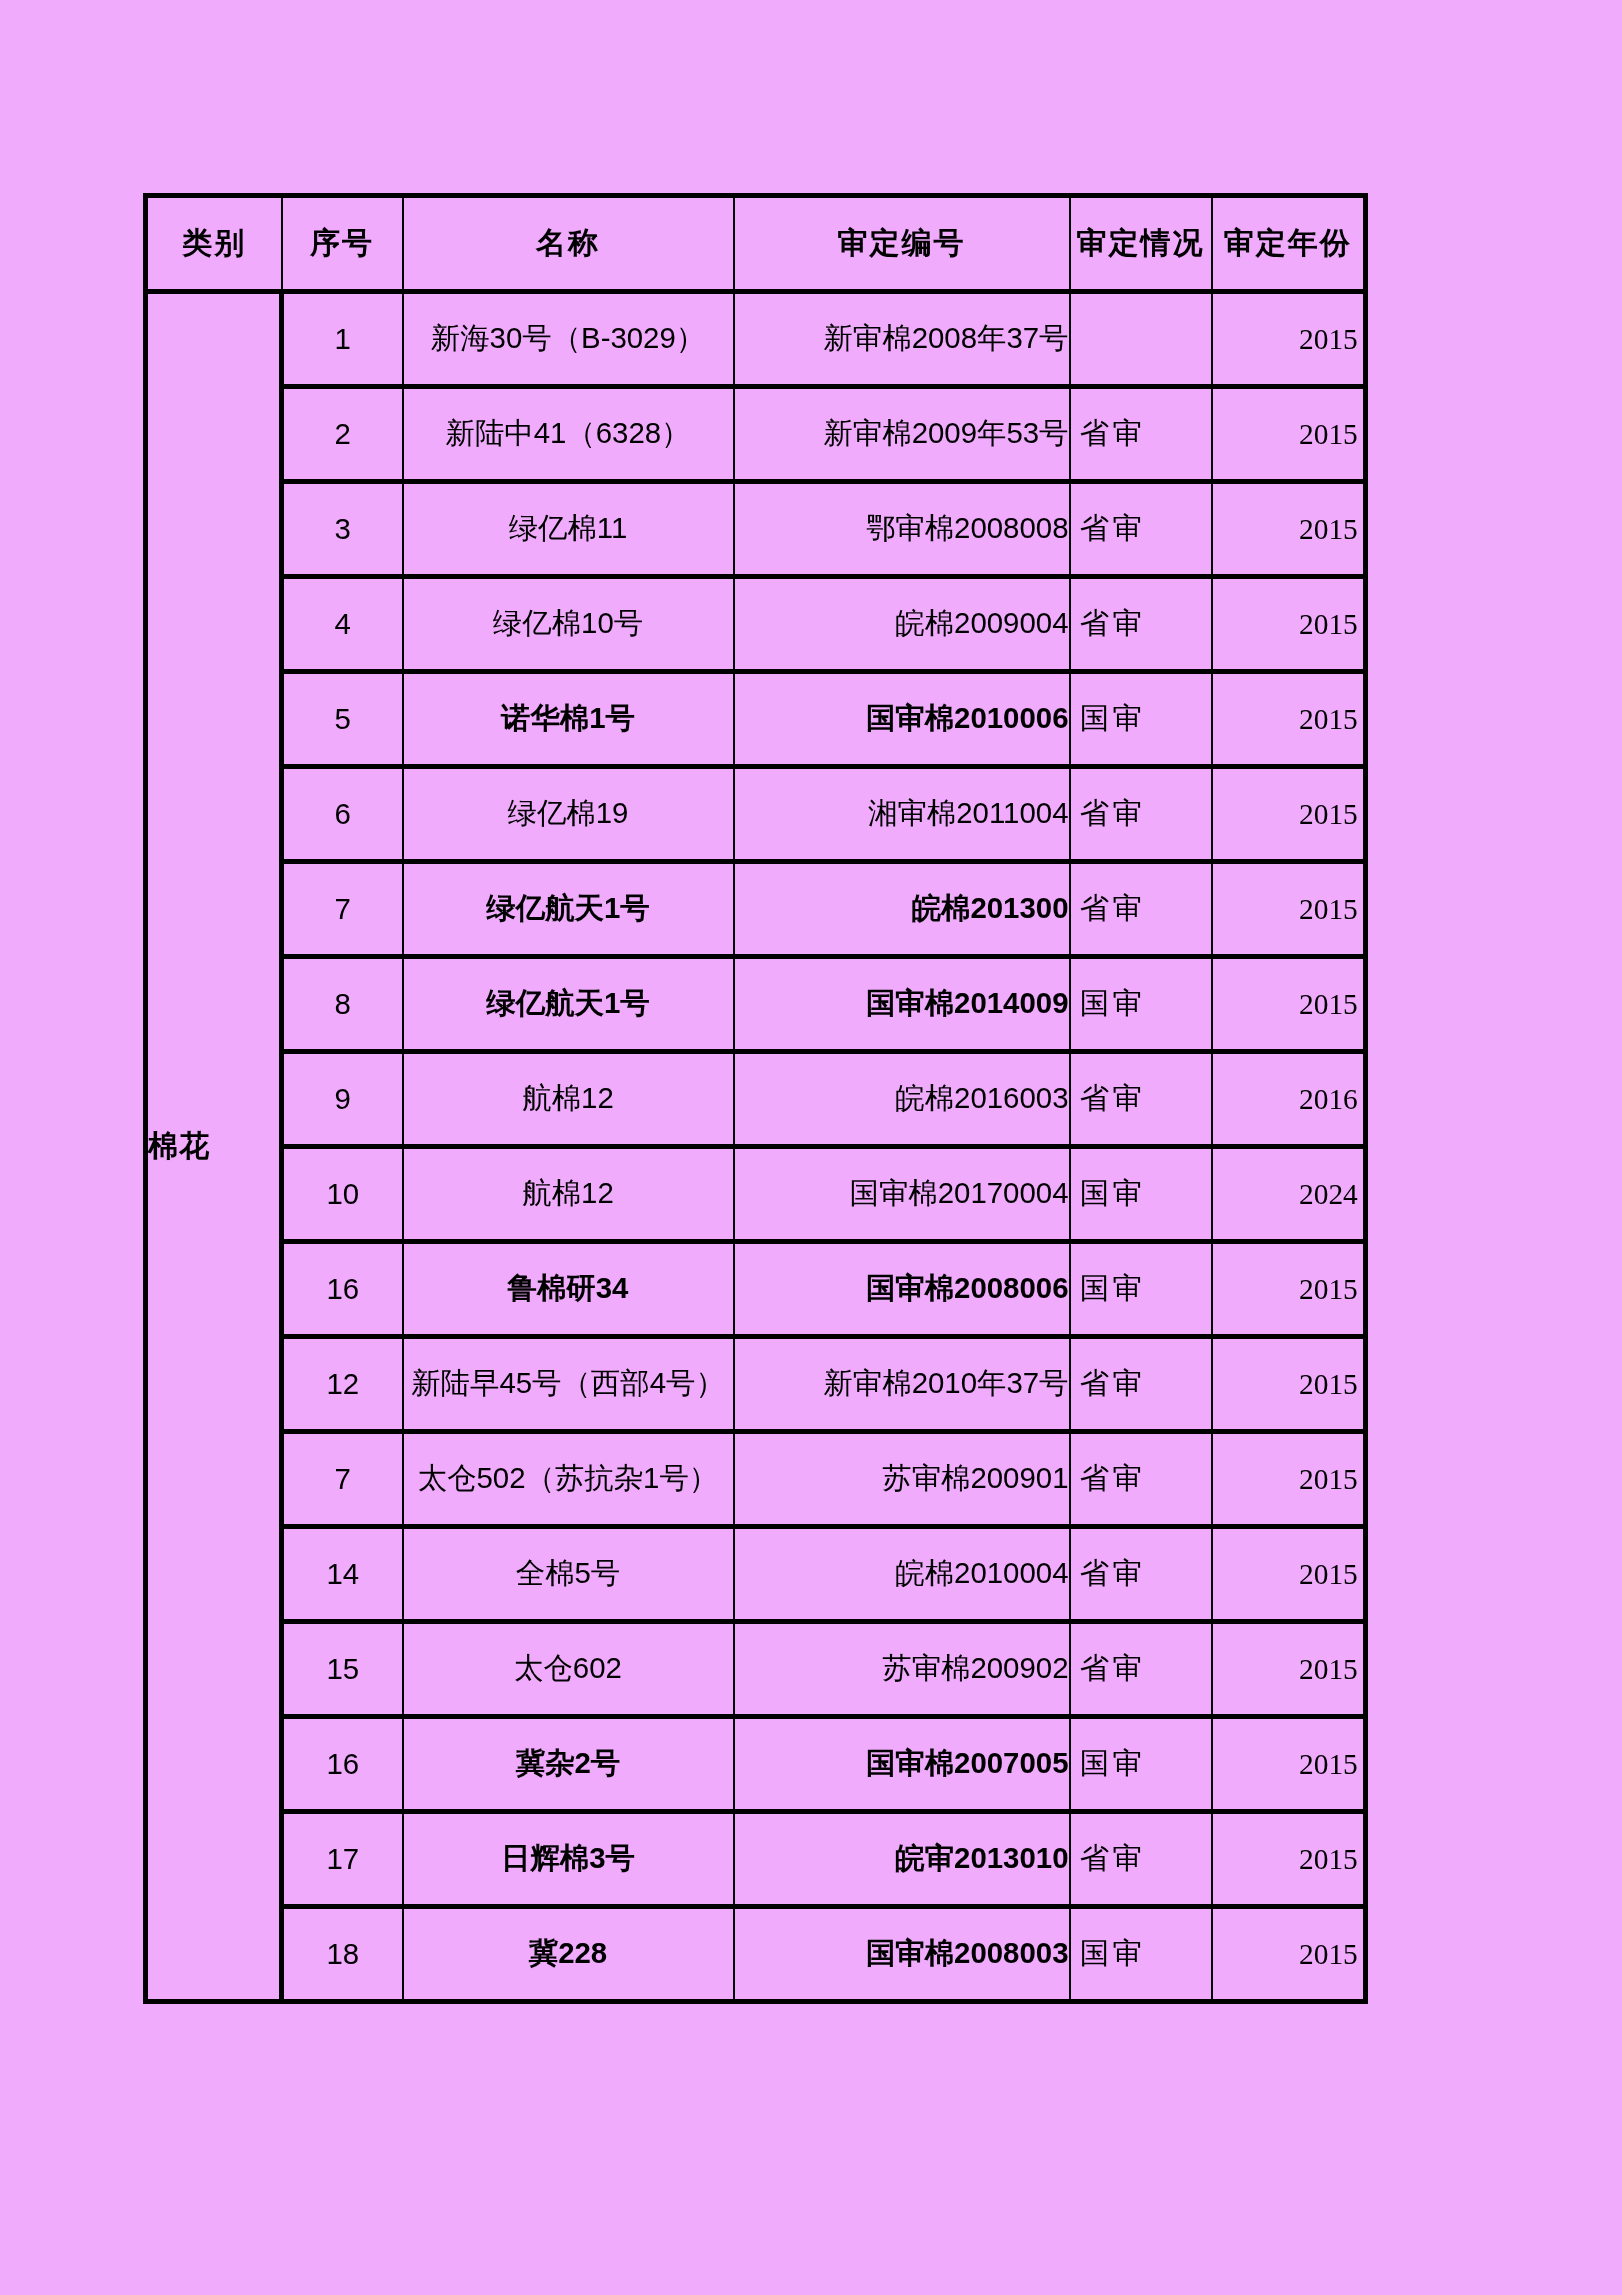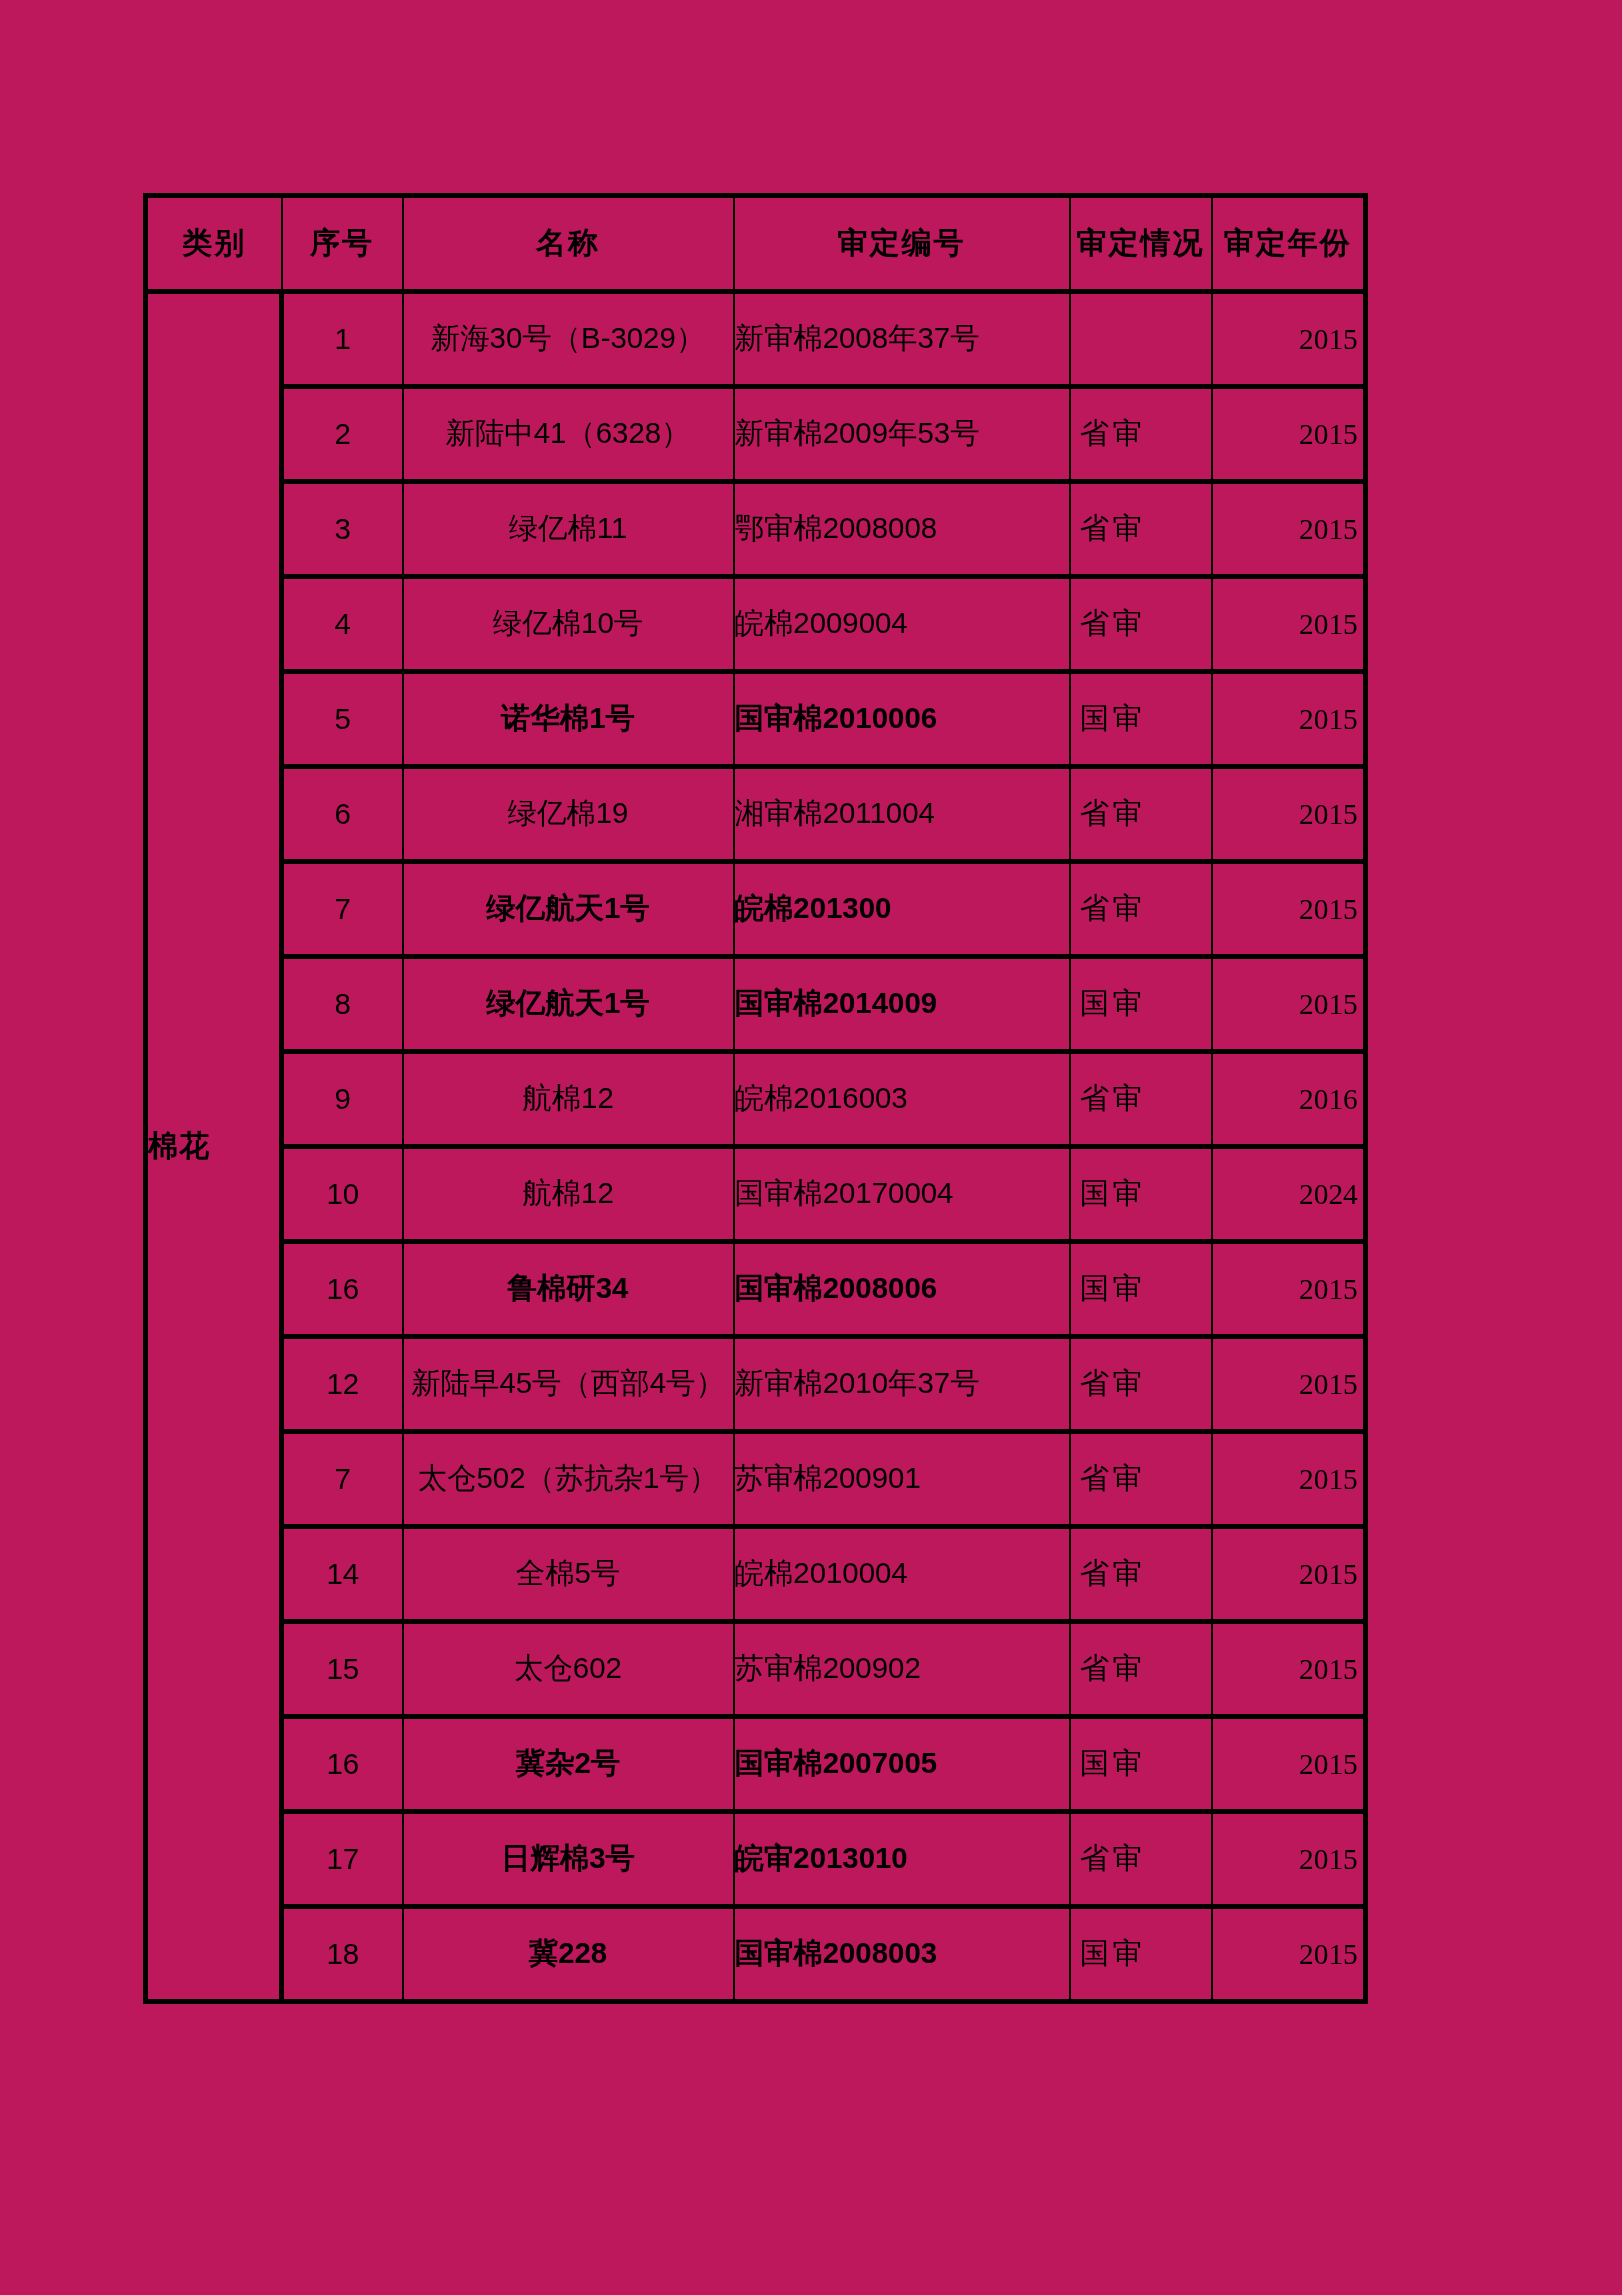--- a/index.html
+++ b/index.html
@@ -12,21 +12,21 @@
     height: 2295px;
     position: relative;
     color: #000000;
     font-family: "Liberation Sans", sans-serif;
   }
   .page {
     position: absolute;
     left: 0; top: 0;
     width: 1623px;
     height: 2295px;
-    background: #be185d;
+    background: #f0abfc;
   }
   table.approval-table {
     position: absolute;
     left: 143px;
     top: 193px;
     border-collapse: collapse;
     table-layout: fixed;
     border: 5.2px solid #000000;
   }
   th, td {
@@ -58,21 +58,21 @@
   td.category-cell {
     font-family: "Liberation Serif", serif;
     font-weight: bold;
     font-size: 30px;
     text-align: left;
     letter-spacing: 1.3px;
     border-right: 5.9px solid #000000;
   }
   .cell-no   { text-align: center; }
   .cell-name { text-align: center; }
-  .cell-code { text-align: left; }
+  .cell-code { text-align: right; }
   .cell-status {
     text-align: left;
     padding-left: 9.2px;
     letter-spacing: 3.3px;
   }
   .cell-year {
     text-align: right;
     padding-right: 5.2px;
     font-family: "Liberation Serif", serif;
     font-size: 30px;

